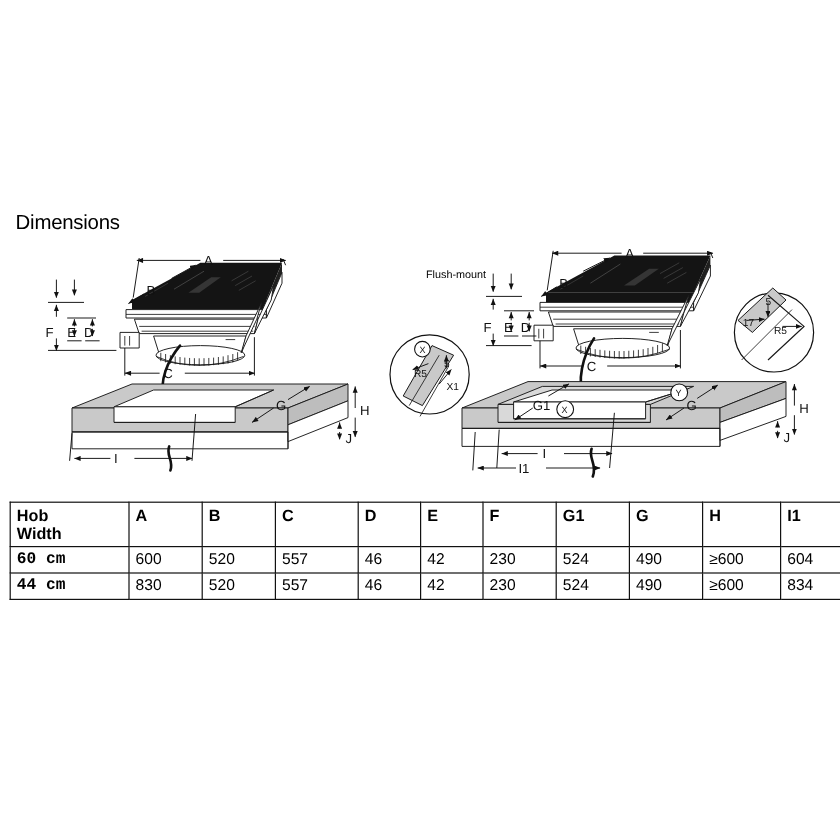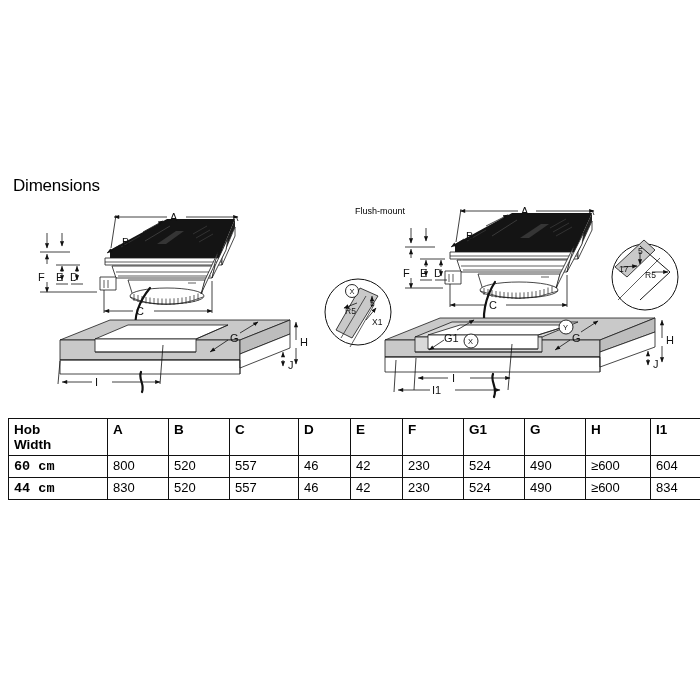--- a/index.html
+++ b/index.html
@@ -5,21 +5,21 @@
   html,body{margin:0;padding:0;background:#fff;}
   body{width:700px;height:700px;position:relative;overflow:hidden;
        font-family:"Liberation Sans",sans-serif;color:#000;}
   #page{position:absolute;inset:0;background:#fff;}
 
   
   .title{position:absolute;left:13px;top:176px;font-size:17px;font-weight:normal;
          letter-spacing:-.2px;}
 
   
-  .flushlabel{position:absolute;left:355px;top:206px;font-size:9px;text-align:center;}
+  .flushlabel{position:absolute;left:355px;top:224px;font-size:9px;text-align:center;}
 
   
   svg.draw{position:absolute;left:0;top:0;width:700px;height:700px;overflow:visible;}
   .ln{stroke:#1a1a1a;fill:none;}
   .thin{stroke-width:.7;}
   .med{stroke-width:1;}
   .dim{stroke:#111;stroke-width:.8;fill:none;}
   .glass{fill:#141414;}
   .glass2{fill:#20201f;}
   .gray{fill:#c9c9c9;stroke:#1a1a1a;stroke-width:.8;}
@@ -423,21 +423,21 @@
           <th class="c7">G1</th>
           <th class="c8">G</th>
           <th class="c9">H</th>
           <th class="c10">I1</th>
 
         </tr>
       </thead>
       <tbody>
         <tr>
           <td class="rowhead">60 cm</td>
-          <td>800</td>
+          <td>600</td>
           <td>520</td>
           <td>557</td>
           <td>46</td>
           <td>42</td>
           <td>230</td>
           <td>524</td>
           <td>490</td>
           <td>≥600</td>
           <td>604</td>
 

